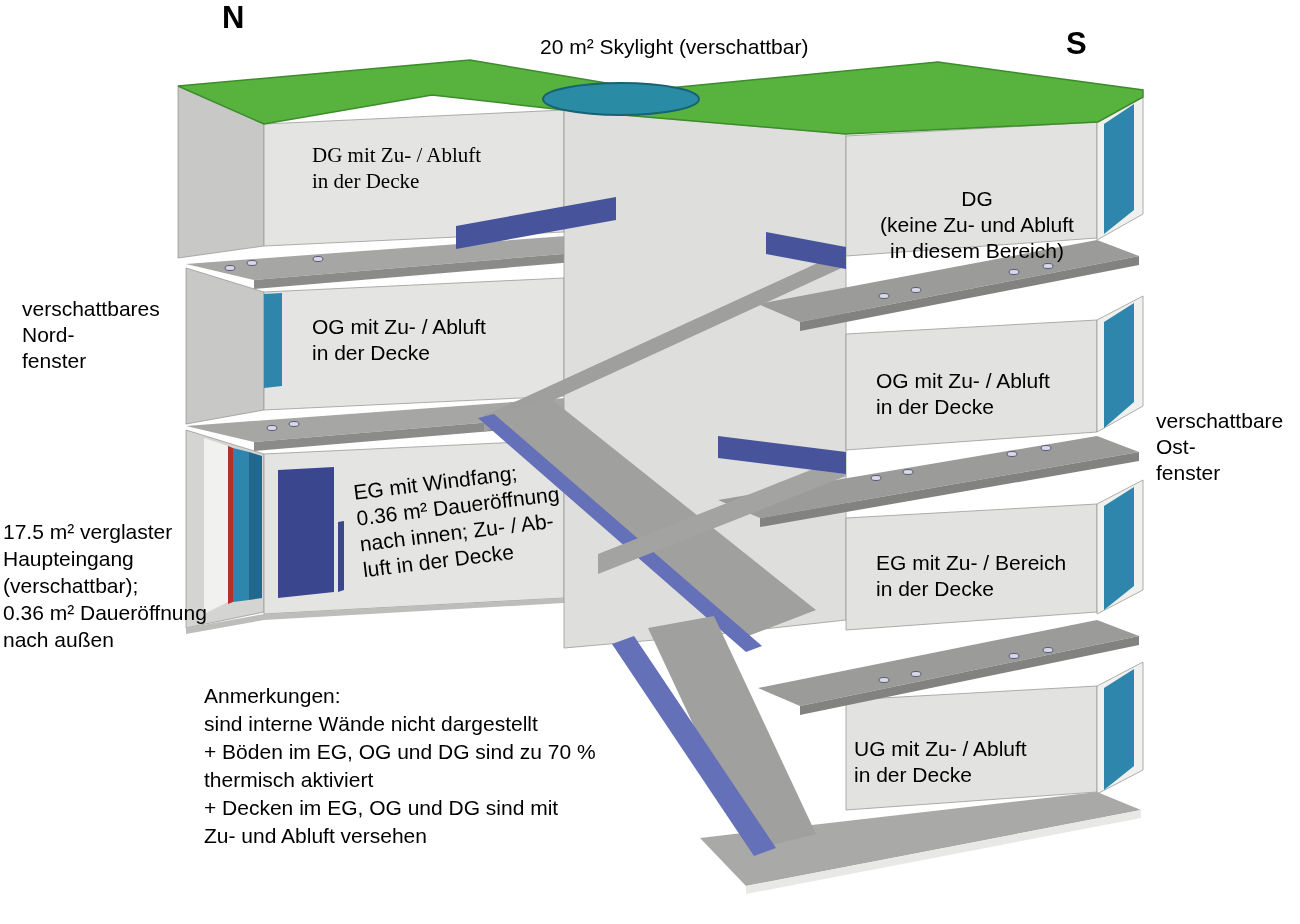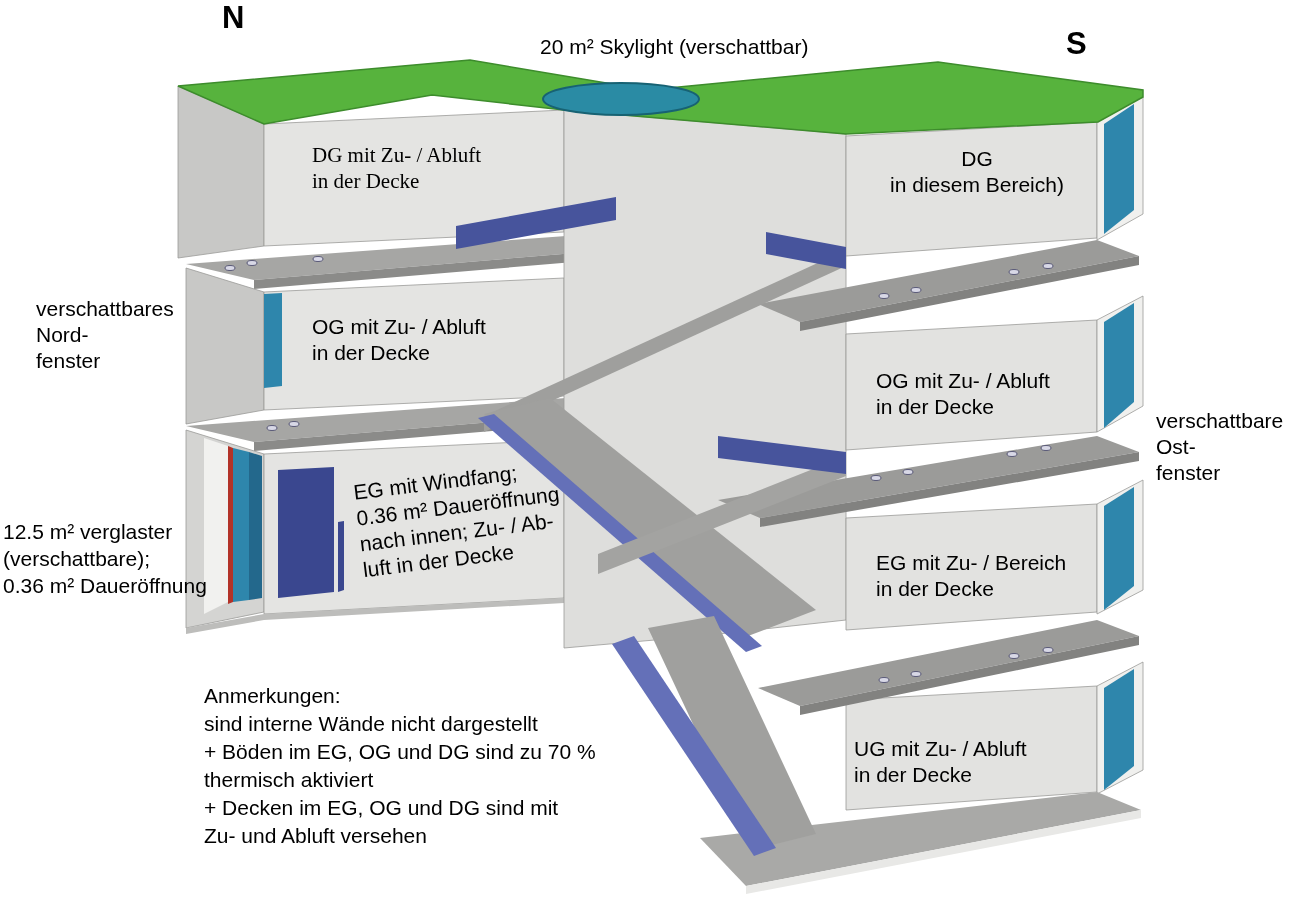--- a/index.html
+++ b/index.html
@@ -2,21 +2,21 @@
 <html><head>
 <meta charset="utf-8">
 <style>
   html,body{margin:0;padding:0;background:#ffffff;}
   #stage{position:relative;width:1300px;height:924px;background:#ffffff;overflow:hidden;
          font-family:"Liberation Sans", sans-serif;color:#000;}
   #scene{position:absolute;left:0;top:0;}
   .lbl{position:absolute;font-size:21px;line-height:26px;color:#000;white-space:nowrap;}
   .lbl div{white-space:nowrap;}
   .compass{position:absolute;font-size:31px;font-weight:bold;}
-  .center{text-align:center;}
+  .center{text-align:center;margin-top:40px;}
   .rot{transform:rotate(-7deg);transform-origin:left top;}
   .lh27 div{line-height:27px;}
   .lh28 div{line-height:28px;}
 </style>
 </head>
 <body>
 
 <div id="stage">
 
   <svg id="scene" width="1300" height="924" viewBox="0 0 1300 924">
@@ -139,24 +139,25 @@
   <div class="lbl" style="left:540px;top:34px;">20 m² Skylight (verschattbar)</div>
 
   <div class="lbl" style="left:312px;top:142px;font-family:Liberation Serif, serif;">
     <div>DG mit Zu- / Abluft</div>
     <div>in der Decke</div>
   </div>
 
 
   <div class="lbl center" style="left:842px;top:146px;width:270px;">
     <div>DG</div>
+    <div>(keine Zu- und Abluft</div>
     <div>in diesem Bereich)</div>
   </div>
 
-  <div class="lbl" style="left:36px;top:296px;">
+  <div class="lbl" style="left:22px;top:296px;">
     <div>verschattbares</div>
     <div>Nord-</div>
     <div>fenster</div>
   </div>
 
   <div class="lbl" style="left:312px;top:314px;">
     <div>OG mit Zu- / Abluft</div>
     <div>in der Decke</div>
   </div>
 
@@ -165,23 +166,25 @@
     <div>in der Decke</div>
   </div>
 
   <div class="lbl" style="left:1156px;top:408px;">
     <div>verschattbare</div>
     <div>Ost-</div>
     <div>fenster</div>
   </div>
 
   <div class="lbl lh27" style="left:3px;top:518px;">
-    <div>12.5 m² verglaster</div>
-    <div>(verschattbare);</div>
+    <div>17.5 m² verglaster</div>
+    <div>Haupteingang</div>
+    <div>(verschattbar);</div>
     <div>0.36 m² Daueröffnung</div>
+    <div>nach außen</div>
   </div>
 
   <div class="lbl rot" style="left:352px;top:480px;">
     <div>EG mit Windfang;</div>
     <div>0.36 m² Daueröffnung</div>
     <div>nach innen; Zu- / Ab-</div>
     <div>luft in der Decke</div>
   </div>
 
   <div class="lbl" style="left:876px;top:550px;">

